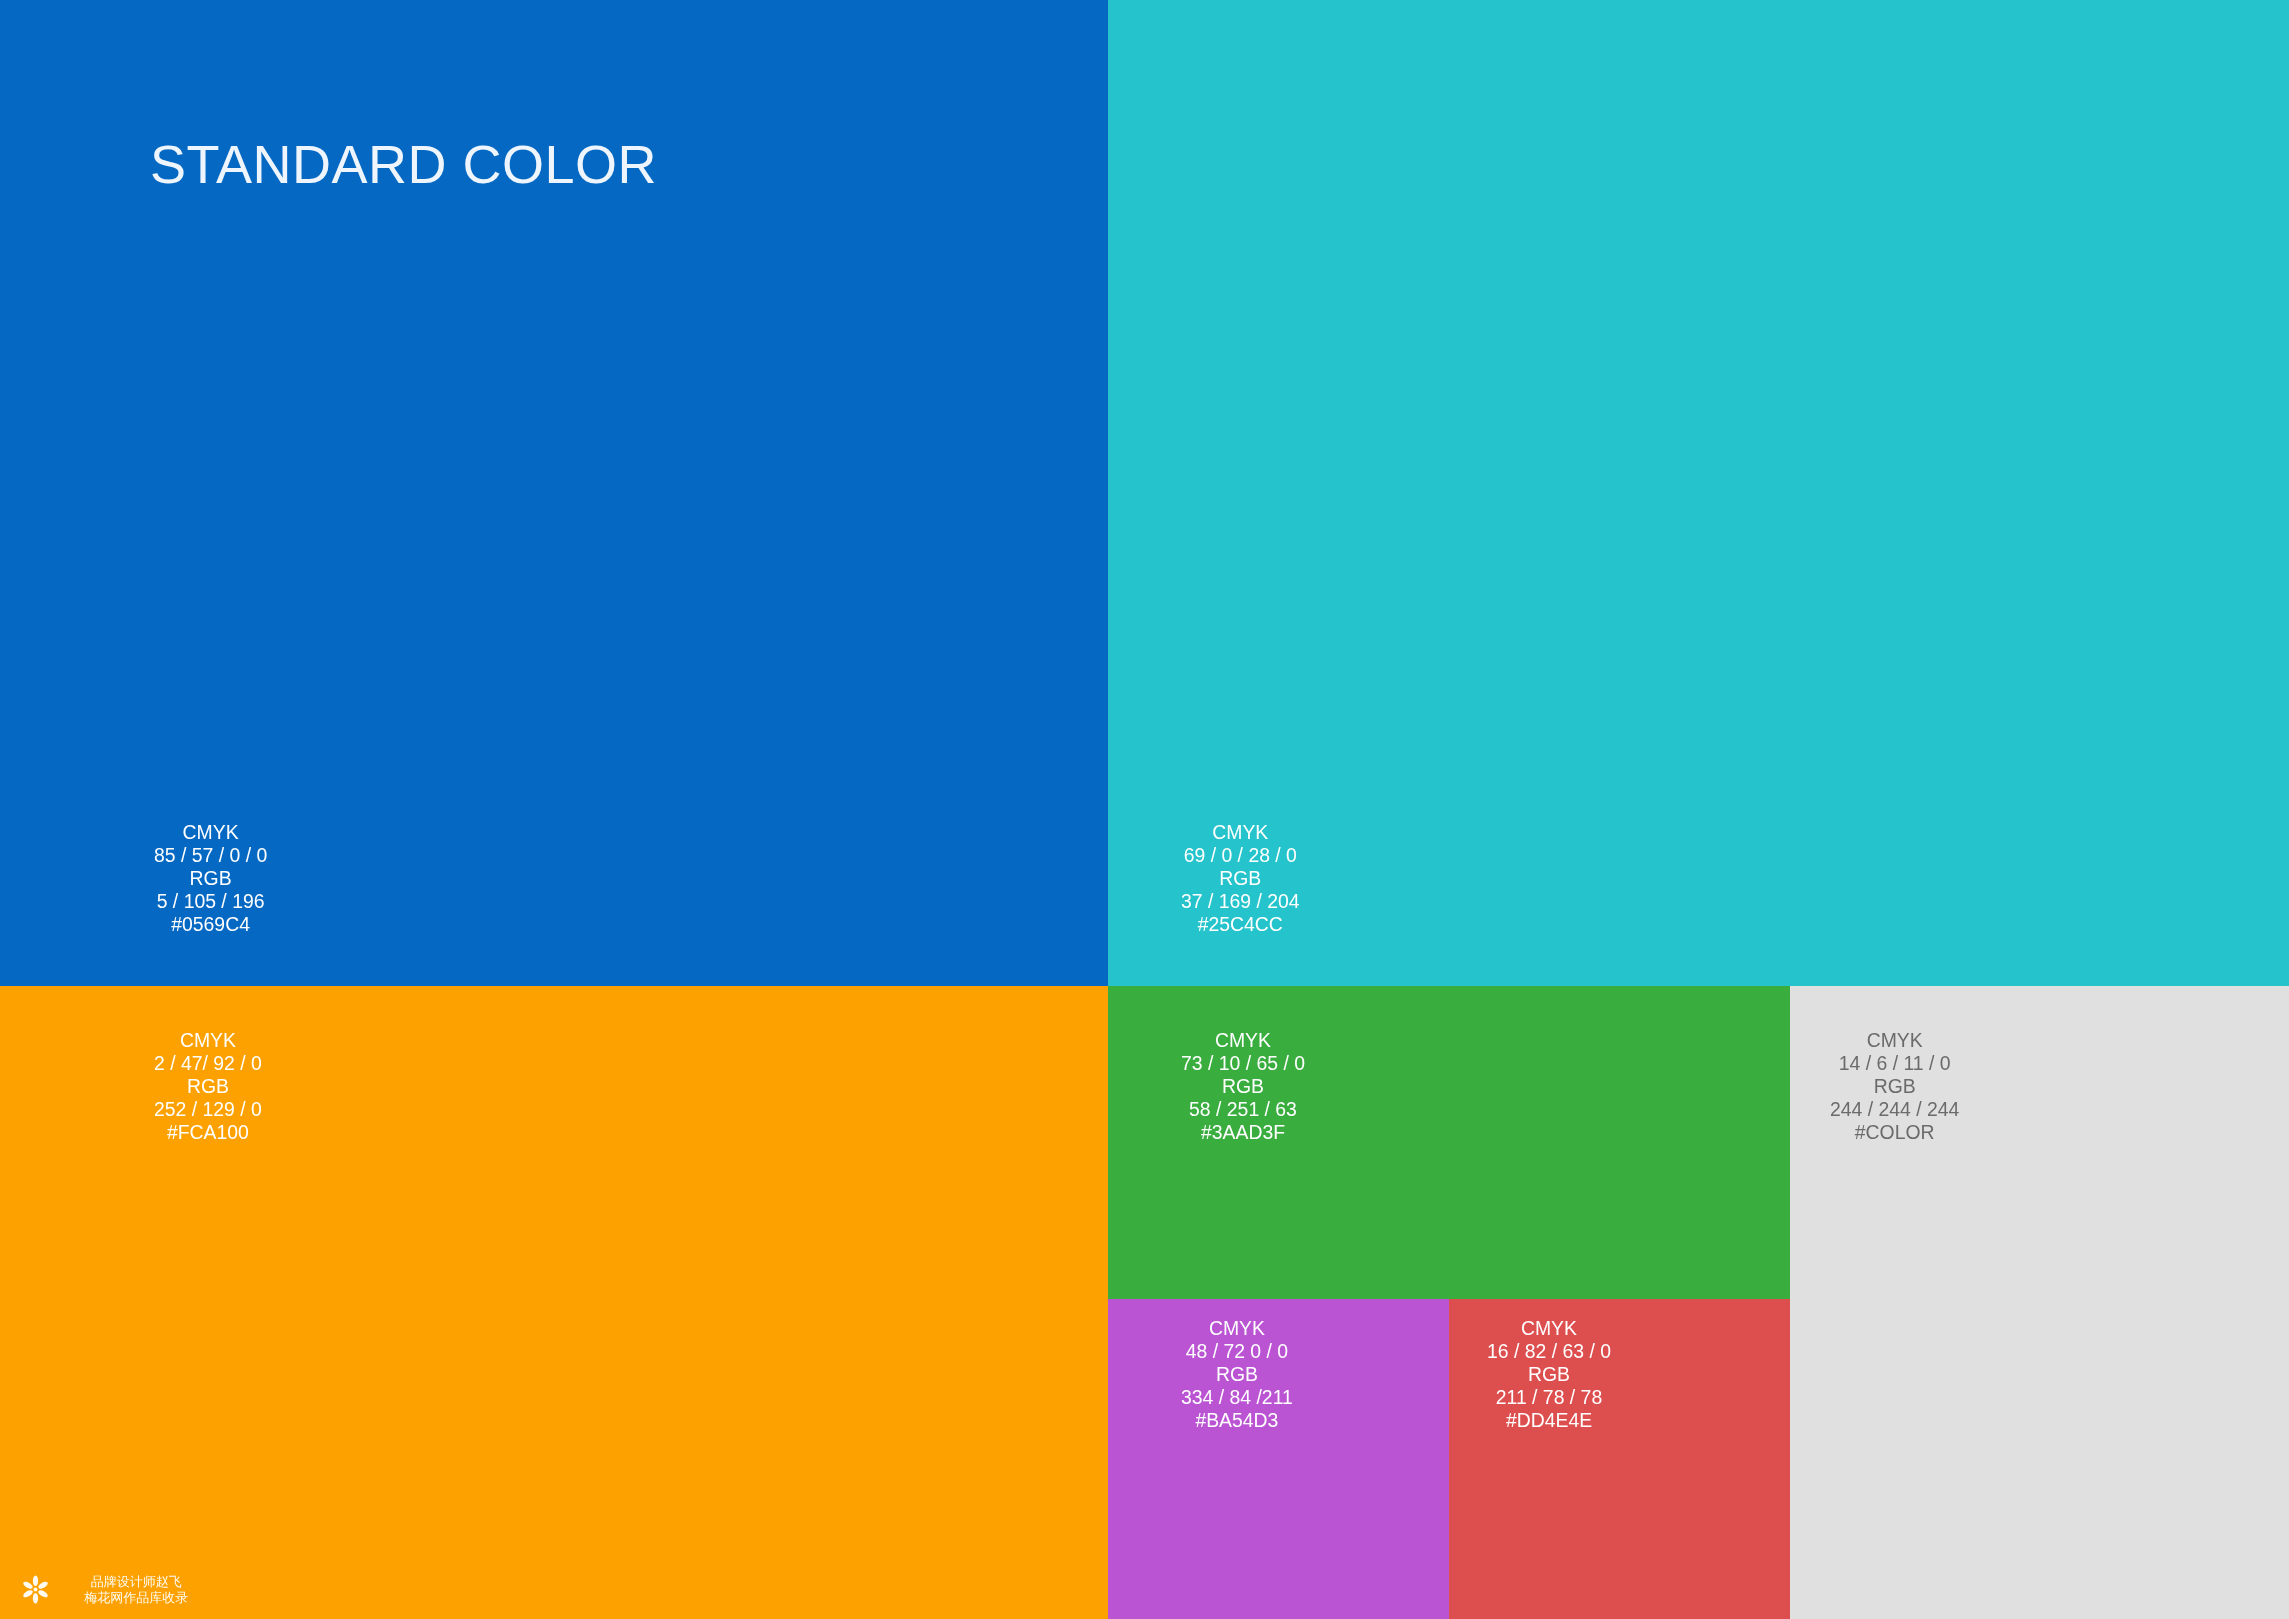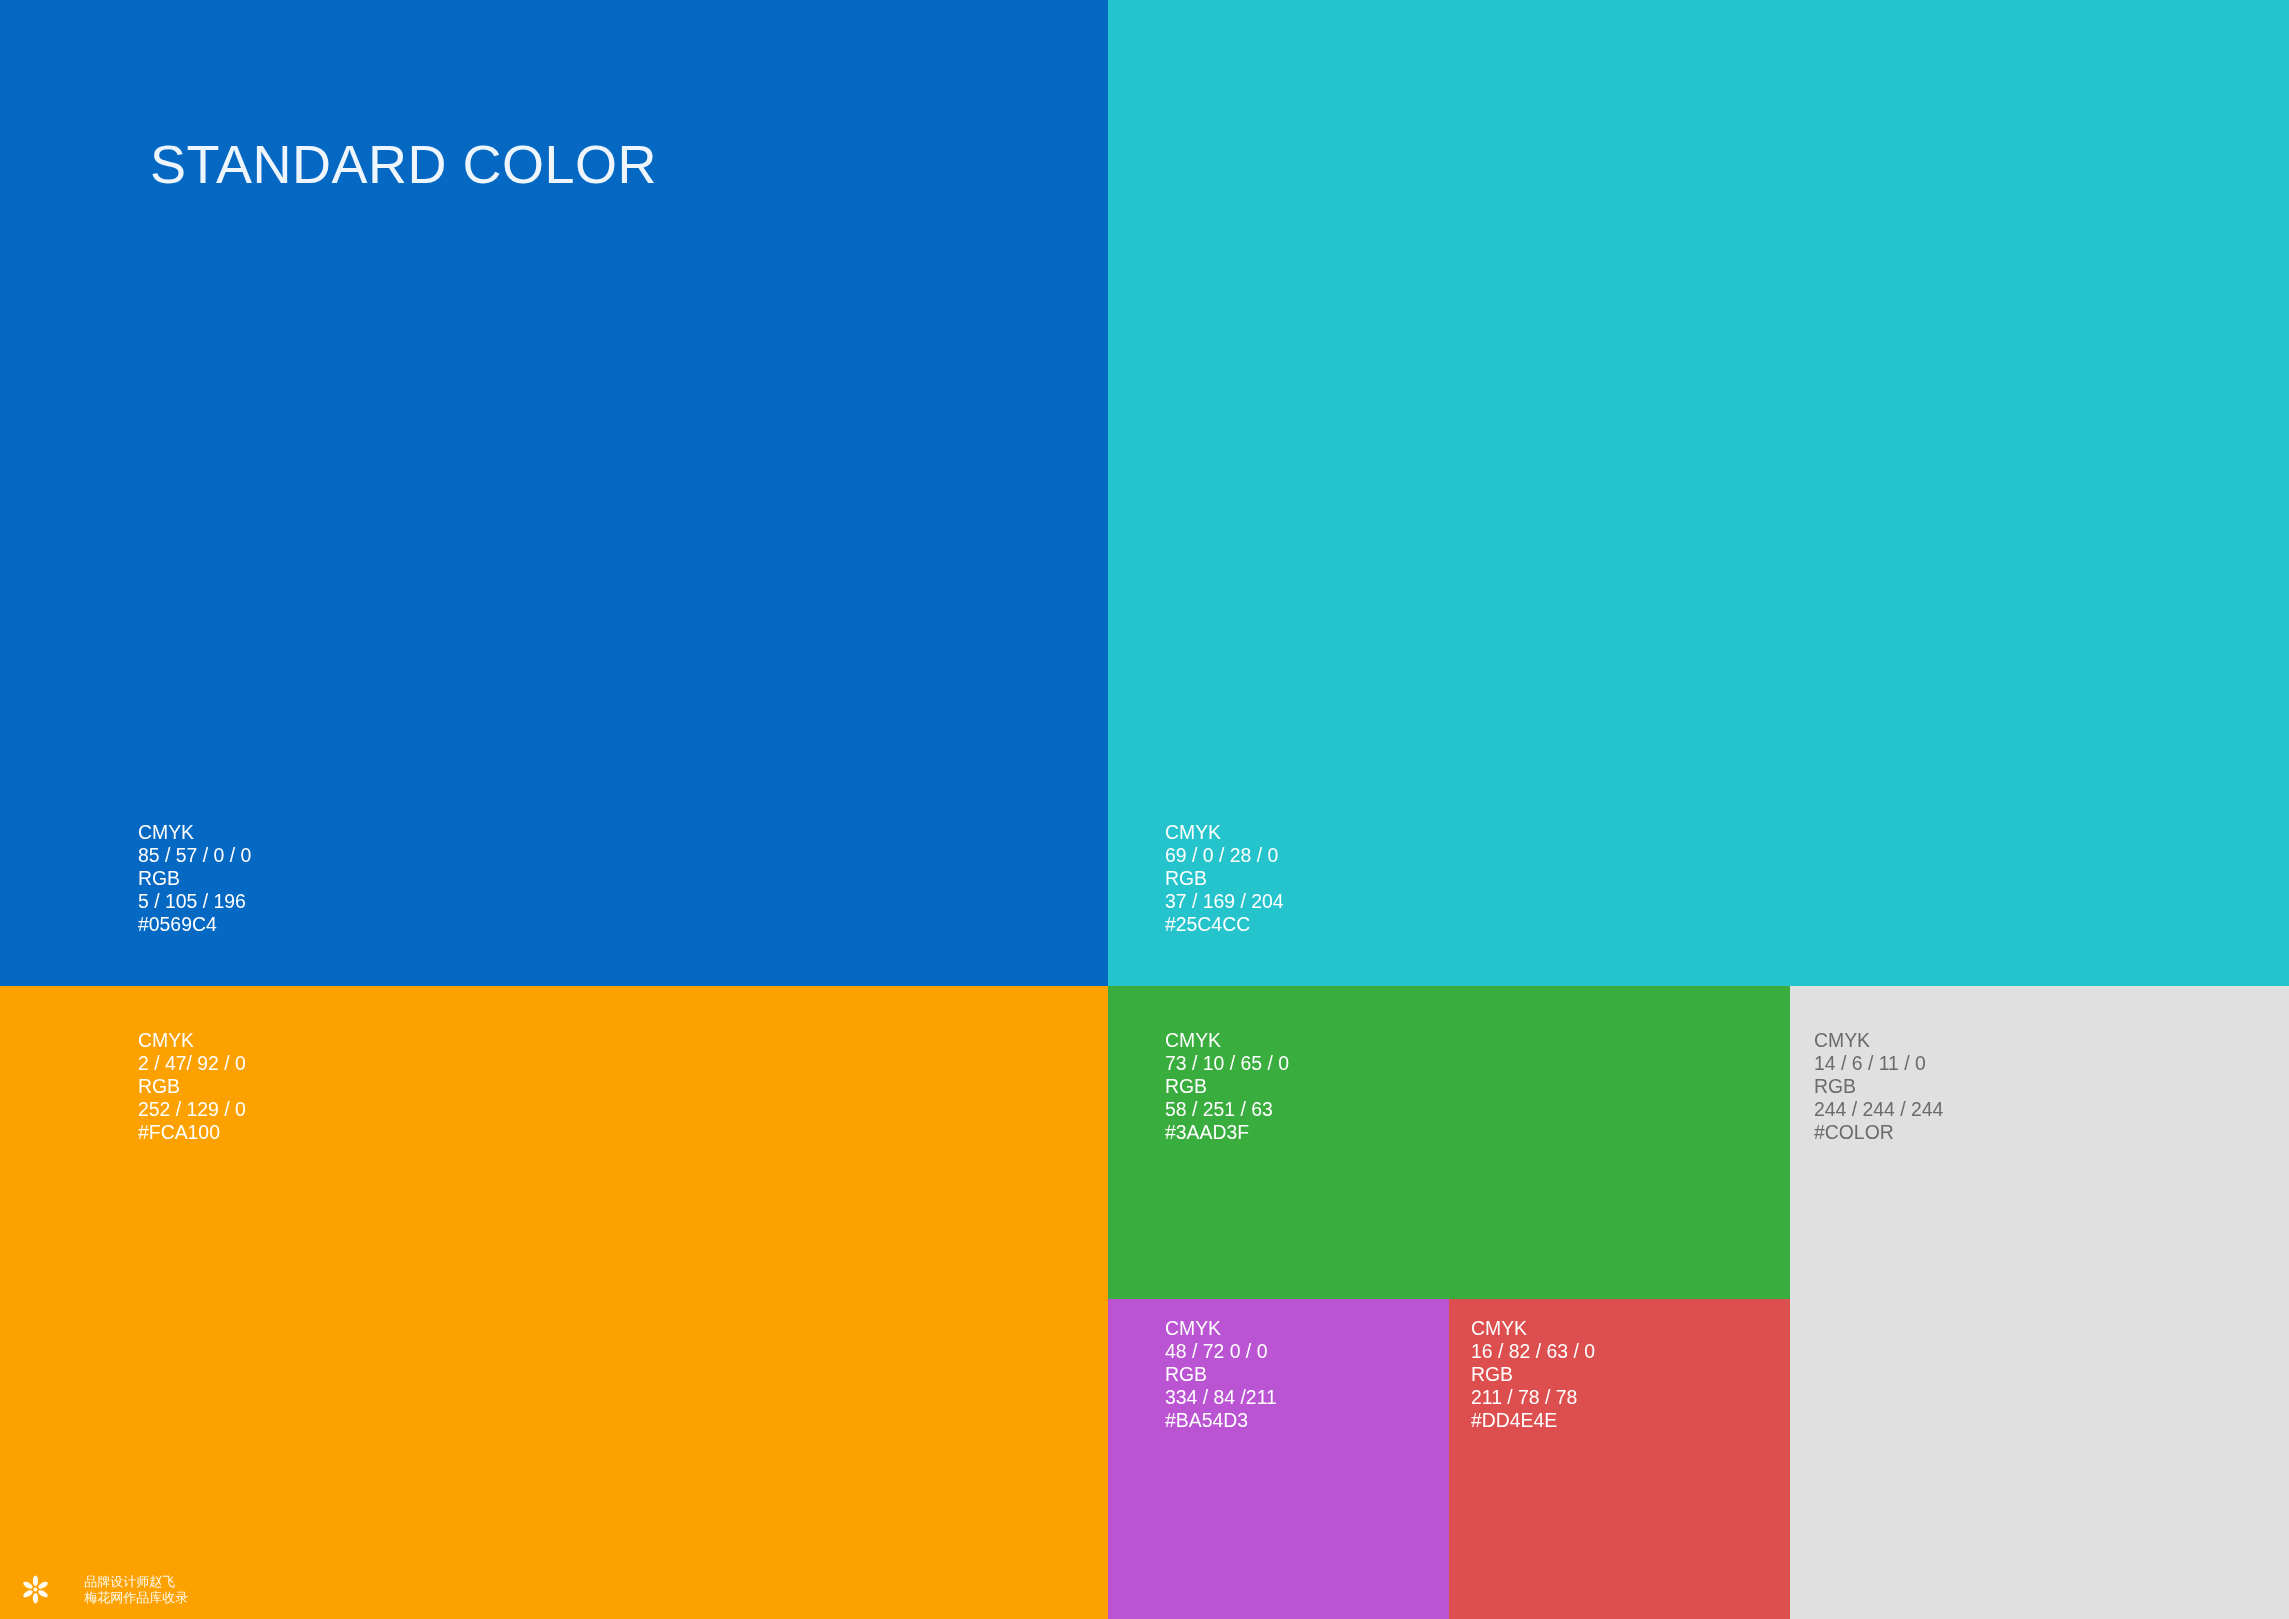--- a/index.html
+++ b/index.html
@@ -11,20 +11,21 @@
   body {
     font-family: "Liberation Sans", sans-serif;
   }
 
   #page {
     position: relative;
     width: 2290px;
     height: 1620px;
     overflow: hidden;
     background: #ffffff;
+    text-align: center;
   }
 
   
   .swatch {
     position: absolute;
     box-sizing: border-box;
     overflow: hidden;
   }
 
   .swatch-blue   { left: 0px;    top: 0px;    width: 1108px; height: 986px; }
@@ -51,20 +52,21 @@
   
   .spec {
     position: absolute;
     font-size: 19.4px;
     line-height: 23px;
     font-weight: 400;
     white-space: nowrap;
   }
   .spec .line {
     display: block;
+    margin-left: 16px;
   }
 
   .spec-light { color: #ffffff; }
   .spec-dark  { color: #6b6b6b; }
 
   
   .spec-blue   { left: 138px;  top: 821px;  }
   .spec-teal   { left: 1165px; top: 821px;  }
   .spec-orange { left: 138px;  top: 1029px; }
   .spec-green  { left: 1165px; top: 1029px; }

